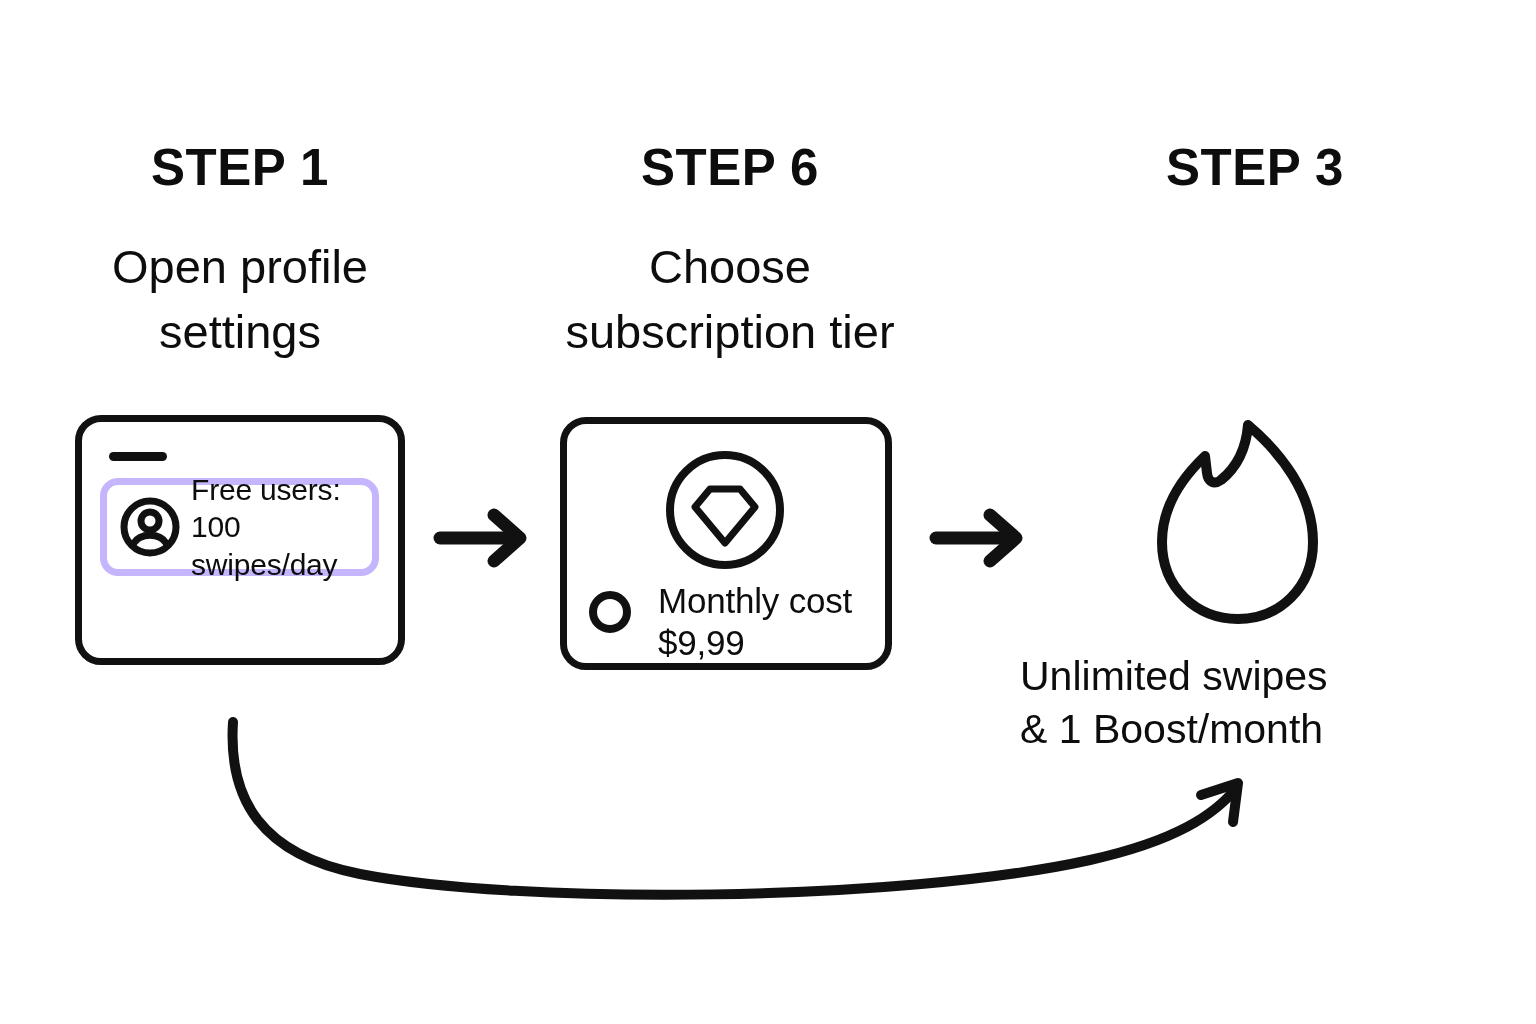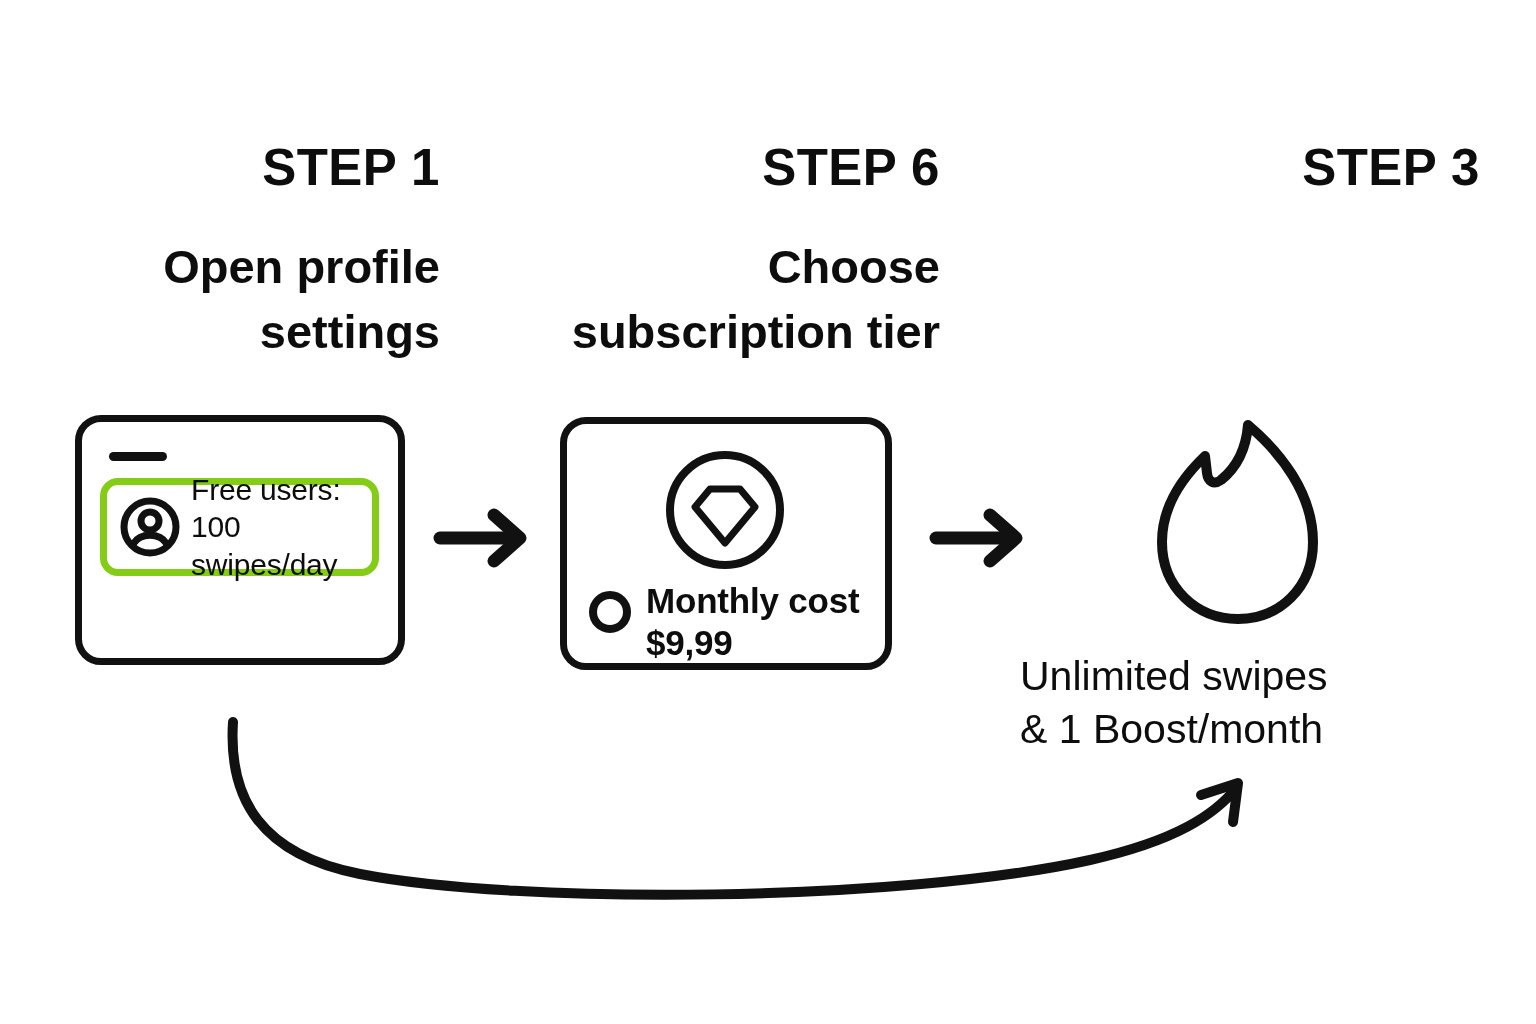--- a/index.html
+++ b/index.html
@@ -19,33 +19,33 @@
   #stage {
     position: relative;
     width: 1536px;
     height: 1024px;
   }
   .abs { position: absolute; }
 
   
   .col-head {
     position: absolute;
-    text-align: right;
+    text-align: center;
     color: #0d0d0d;
   }
   .step-label {
     font-size: 51px;
     font-weight: 700;
     letter-spacing: 0.5px;
     line-height: 1.0;
     white-space: nowrap;
   }
   .step-title {
     font-size: 47px;
-    font-weight: 700;
+    font-weight: 400;
     line-height: 1.38;
     margin-top: 42px;
     white-space: pre-line;
   }
 
   
   .card {
     position: absolute;
     border: 7px solid #111111;
     border-radius: 26px;
@@ -54,21 +54,21 @@
   }
 
   
   .top-dash {
     position: absolute;
     background: #111111;
     border-radius: 5px;
   }
   .badge {
     position: absolute;
-    border: 7px solid #84cc16;
+    border: 7px solid #c4b5fd;
     border-radius: 18px;
     background: #ffffff;
     box-sizing: border-box;
     display: flex;
     align-items: center;
     padding-left: 12px;
   }
   .badge-text {
     font-size: 30px;
     font-weight: 500;
@@ -79,24 +79,24 @@
   }
 
   
   .cost-row {
     position: absolute;
     display: flex;
     align-items: flex-start;
   }
   .cost-text {
     font-size: 35px;
-    font-weight: 700;
+    font-weight: 400;
     line-height: 1.20;
     white-space: pre-line;
-    margin-left: 14px;
+    margin-left: 26px;
     margin-top: -6px;
     letter-spacing: -0.2px;
   }
 
   
   .perk-caption {
     position: absolute;
     text-align: left;
     font-size: 41px;
     font-weight: 400;

